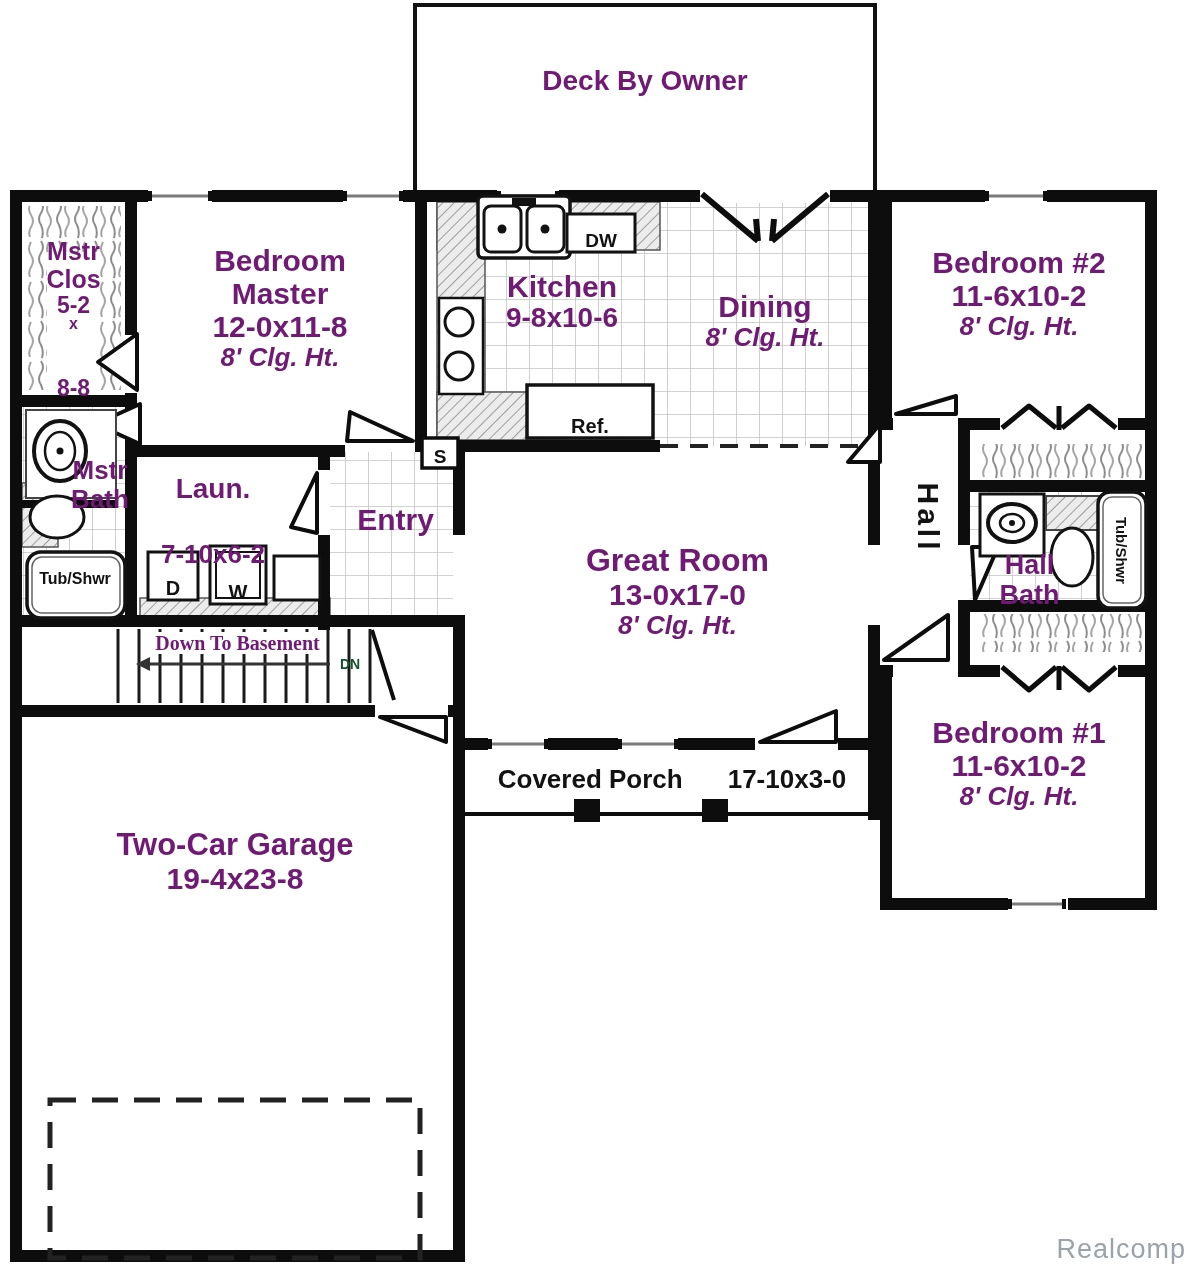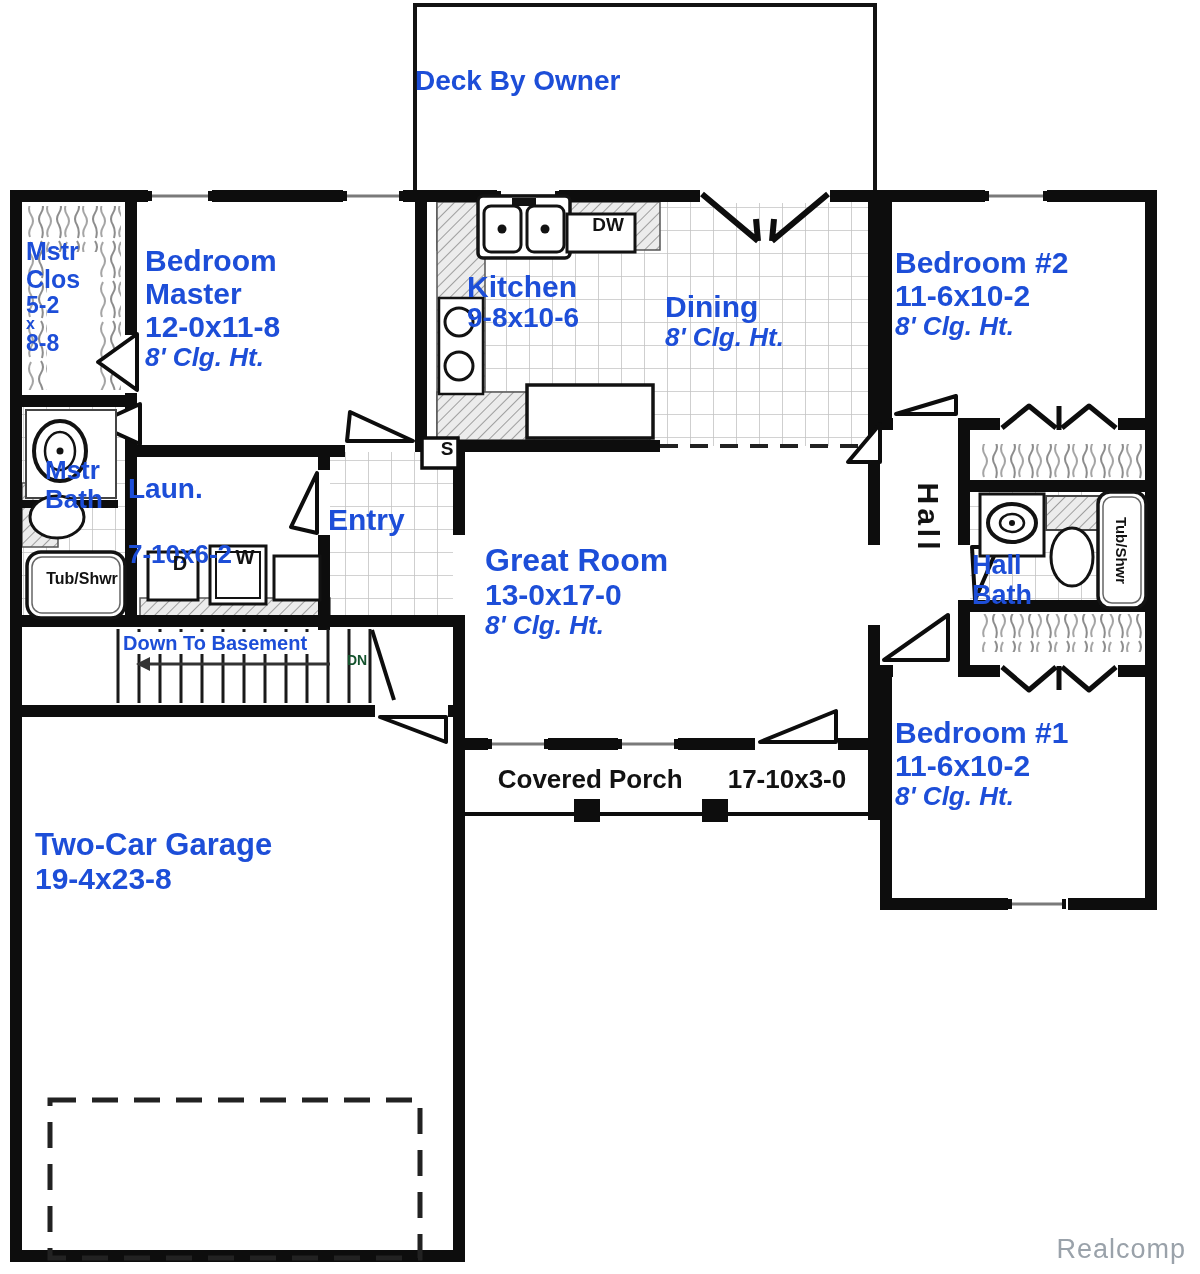--- a/index.html
+++ b/index.html
@@ -1,29 +1,29 @@
 <!DOCTYPE html>
 <html><head>
 <meta charset="utf-8">
 <style>
   html,body{margin:0;padding:0;background:#fff;}
   #plan{position:relative;width:1200px;height:1274px;background:#fff;overflow:hidden;
         font-family:"Liberation Sans",sans-serif;}
   #plan svg{position:absolute;left:0;top:0;}
   .wall{fill:#0d0d0d;}
-  .lbl{position:absolute;font-weight:700;color:#1d4ed8;line-height:1.1;
+  .lbl{position:absolute;font-weight:700;color:#701a75;text-align:center;line-height:1.1;
        font-family:"Liberation Sans",sans-serif;}
   .big{font-size:30px;}
   .mid{font-size:26px;}
   .clg{font-size:26px;font-style:italic;}
-  .fix{position:absolute;display:flex;align-items:flex-start;justify-content:center;
-       font-weight:700;color:#121212;font-family:"Liberation Sans",sans-serif;padding-left:7px;}
+  .fix{position:absolute;display:flex;align-items:flex-end;justify-content:center;
+       font-weight:700;color:#121212;font-family:"Liberation Sans",sans-serif;}
   .vbox{position:absolute;display:flex;align-items:center;justify-content:center;}
   .vbox > span{transform:rotate(90deg);white-space:nowrap;font-weight:700;color:#121212;}
-  .whitebg{background:#fff;padding:0 3px;}
+  .whitebg{background:#fff;padding:0 3px;font-family:Liberation Serif, serif;}
   #watermark{position:absolute;top:1234px;right:14px;font-size:27px;font-weight:400;
              color:#9aa2aa;letter-spacing:1px;}
 </style>
 </head>
 <body>
 
 <div id="plan">
 
 <svg width="1200" height="1274" viewBox="0 0 1200 1274">
   <defs>
@@ -256,21 +256,21 @@
 
   <div class="lbl" style="left:415px;top:66px;width:460px;font-size:28px;">
     <div>Deck By Owner</div>
   </div>
 
   <div class="lbl" style="left:26px;top:238px;width:95px;">
     <div style="font-size:25px;">Mstr</div>
     <div style="font-size:25px;">Clos</div>
     <div style="font-size:23px;">5-2</div>
     <div style="font-size:16px;line-height:0.8;">x</div>
-    <div style="font-size:23px;">8-8</div>
+    <div style="font-size:23px;margin-top:45px;">8-8</div>
   </div>
 
   <div class="lbl big" style="left:145px;top:244px;width:270px;">
     <div>Bedroom</div>
     <div>Master</div>
     <div>12-0x11-8</div>
     <div class="clg">8' Clg. Ht.</div>
   </div>
 
   <div class="lbl big" style="left:467px;top:270px;width:190px;">
@@ -345,20 +345,23 @@
   </div>
 
   <div class="lbl" style="left:35px;top:828px;width:400px;font-size:31px;">
     <div>Two-Car Garage</div>
     <div style="font-size:30px;">19-4x23-8</div>
   </div>
 
   <div class="fix" style="left:567px;top:214px;width:68px;height:38px;font-size:19px;">
       <span>DW</span>
     </div>
+  <div class="fix" style="left:527px;top:385px;width:126px;height:53px;font-size:20px;">
+      <span>Ref.</span>
+    </div>
   <div class="fix" style="left:148px;top:552px;width:50px;height:48px;font-size:20px;">
       <span>D</span>
     </div>
   <div class="fix" style="left:210px;top:546px;width:56px;height:58px;font-size:20px;">
       <span>W</span>
     </div>
   <div class="fix" style="left:422px;top:438px;width:36px;height:30px;font-size:19px;">
       <span>S</span>
     </div>
 

